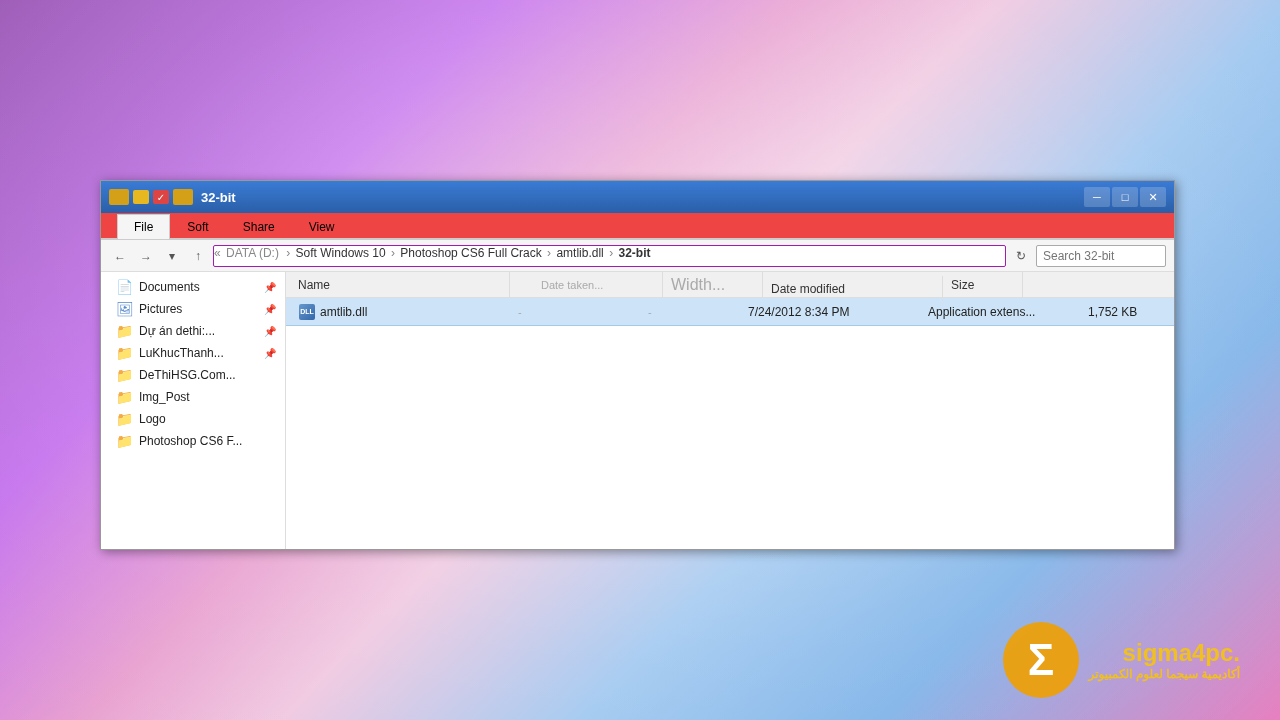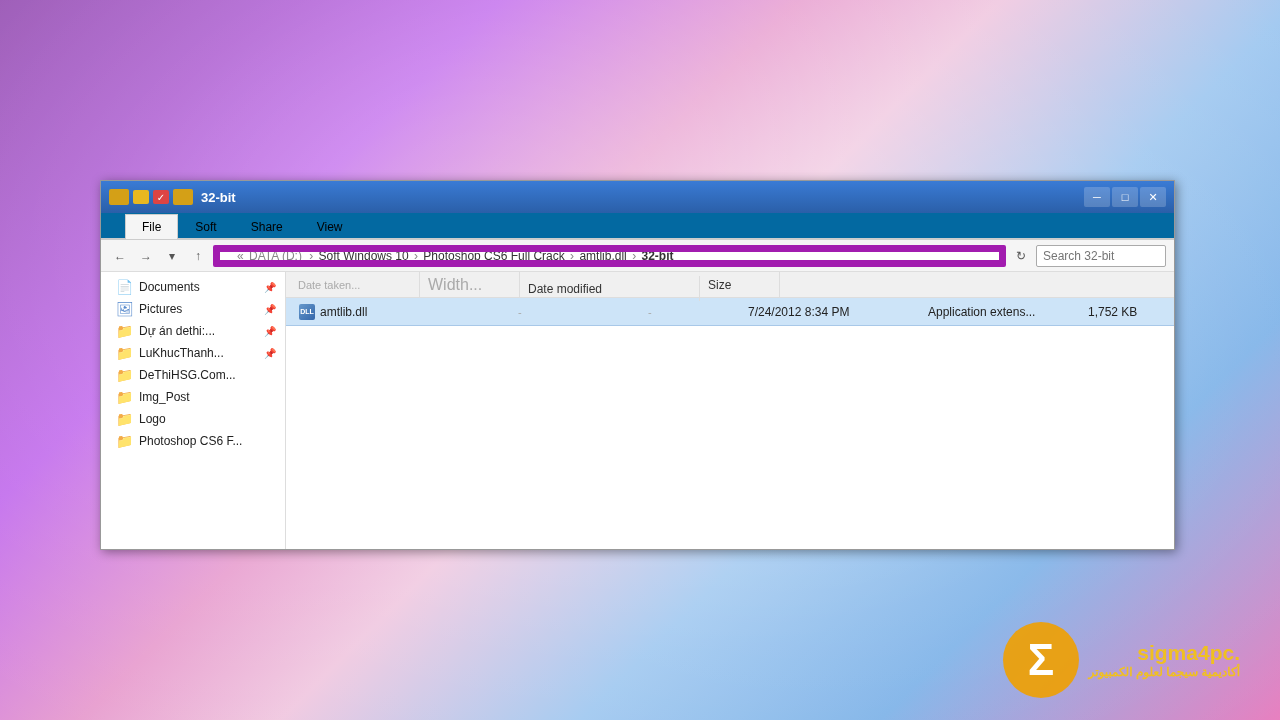--- a/index.html
+++ b/index.html
@@ -110,22 +110,22 @@
 
     
     .ribbon {
       background: #f5f5f5;
       border-bottom: 1px solid #ccc;
       flex-shrink: 0;
     }
 
     .ribbon-tabs {
       display: flex;
-      padding: 0 24px;
-      background: #0369a1;
+      padding: 0 16px;
+      background: #ef4444;
       border-bottom: 1px solid #ccc;
     }
 
     .ribbon-tab {
       padding: 5px 16px;
       font-size: 12px;
       cursor: pointer;
       border: 1px solid transparent;
       border-bottom: none;
       position: relative;
@@ -162,26 +162,25 @@
       font-size: 12px;
       color: #555;
       border-radius: 2px;
     }
     .nav-btn:disabled { color: #bbb; cursor: default; }
 
     .address-path {
       flex: 1;
       height: 22px;
       background: white;
-      border: 7px solid #a21caf;
-      border-radius: 2px;
-      padding: 0 17px;
-      font-size: 12px;
-      display: flex;
-      align-items: center;
+      border: 1px solid #a21caf;
+      border-radius: 2px;
+      padding: 0 0;
+      font-size: 12px;
+      display: flex;
       color: #333;
       overflow: hidden;
     }
 
     .path-sep {
       color: #888;
       margin: 0 2px;
     }
 
     .search-box {
@@ -324,21 +323,21 @@
       right: 40px;
       z-index: 20;
       display: flex;
       flex-direction: column;
       align-items: flex-end;
       gap: 4px;
     }
 
     .logo-text-en {
       color: #f0c020;
-      font-size: 21px;
+      font-size: 24px;
       font-weight: 700;
       text-align: right;
     }
 
     .logo-text-ar {
       color: #f0c020;
       font-size: 12px;
       font-weight: 600;
       text-align: right;
       direction: rtl;
@@ -443,21 +442,22 @@
       </div>
       <div class="sidebar-item">
         <span class="sidebar-icon folder">📁</span>
         <span>Photoshop CS6 F...</span>
       </div>
     </div>
 
     <div class="file-list">
 
       <div class="file-list-header">
-        <div class="col-header" style="width:130px;" title="Name">
+        <div class="col-header col-name">Name</div>
+        <div class="col-header" style="width:130px;margin-left:23px;" title="Name">
           <span style="color:#aaa;font-size:11px;">Date taken...</span>
         </div>
         <div class="col-header" style="width:100px;">
           <span style="color:#aaa;font-size:16px;">Width...</span>
         </div>
         <div class="col-header col-date">Date modified</div>
         <div class="col-header col-size">Size</div>
       </div>
 
       <div class="file-row">

